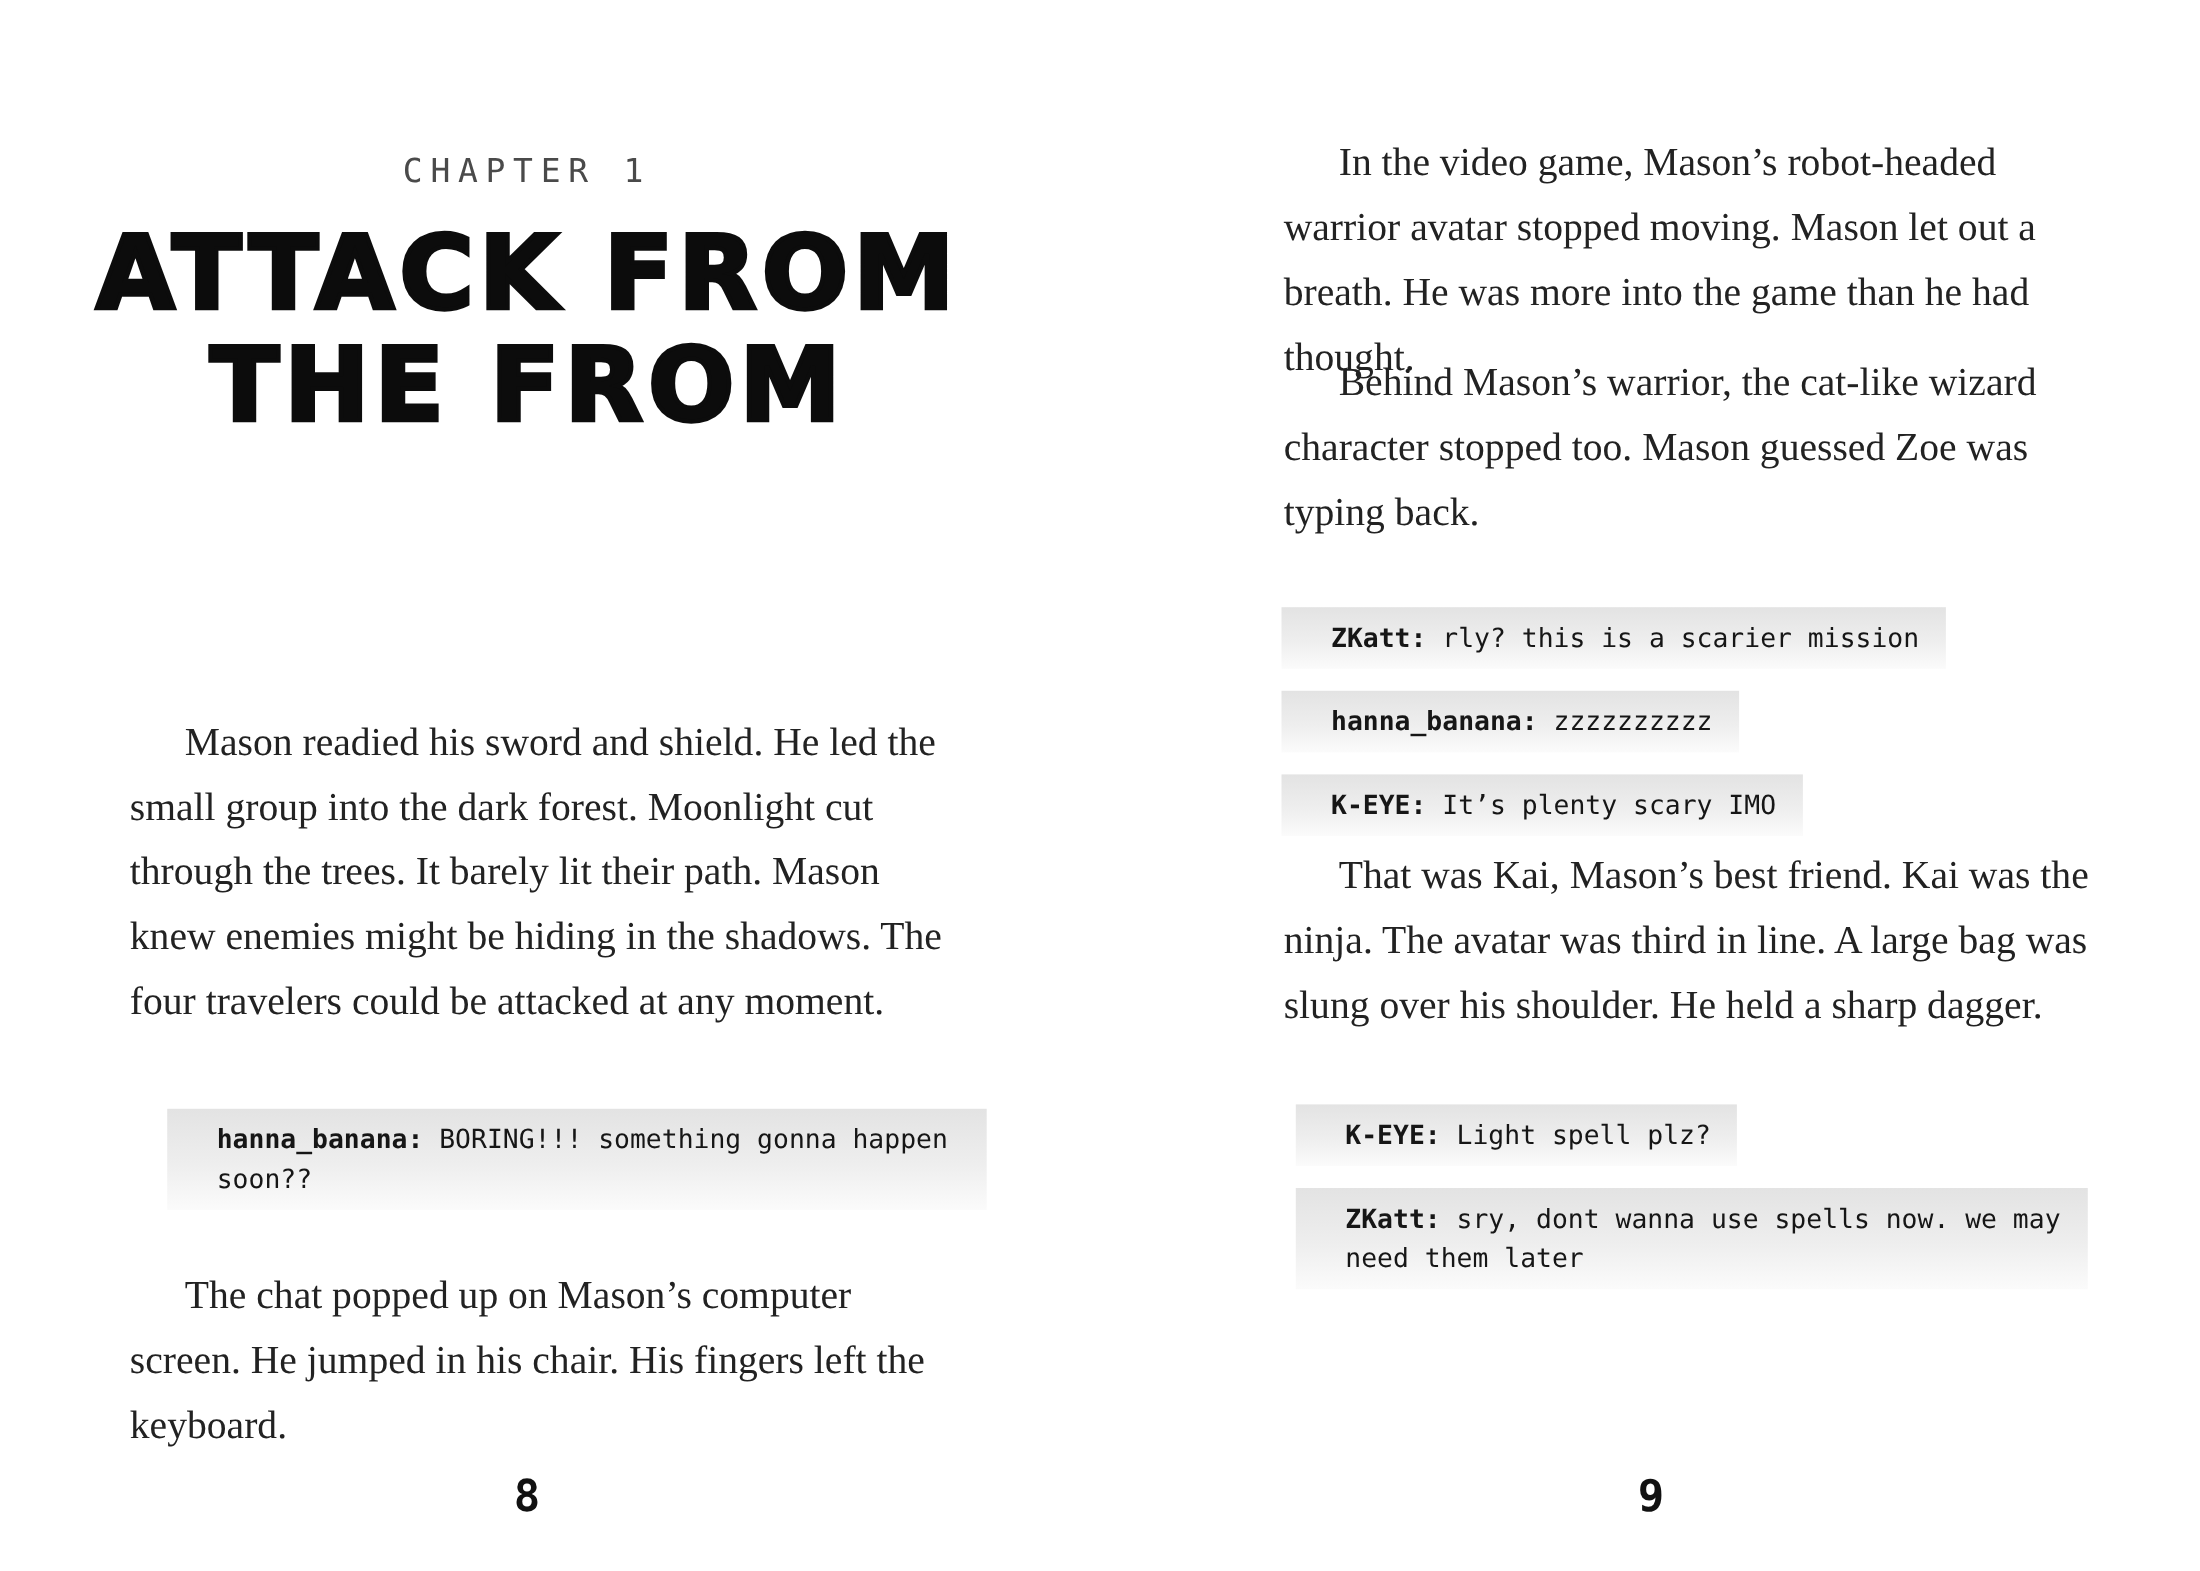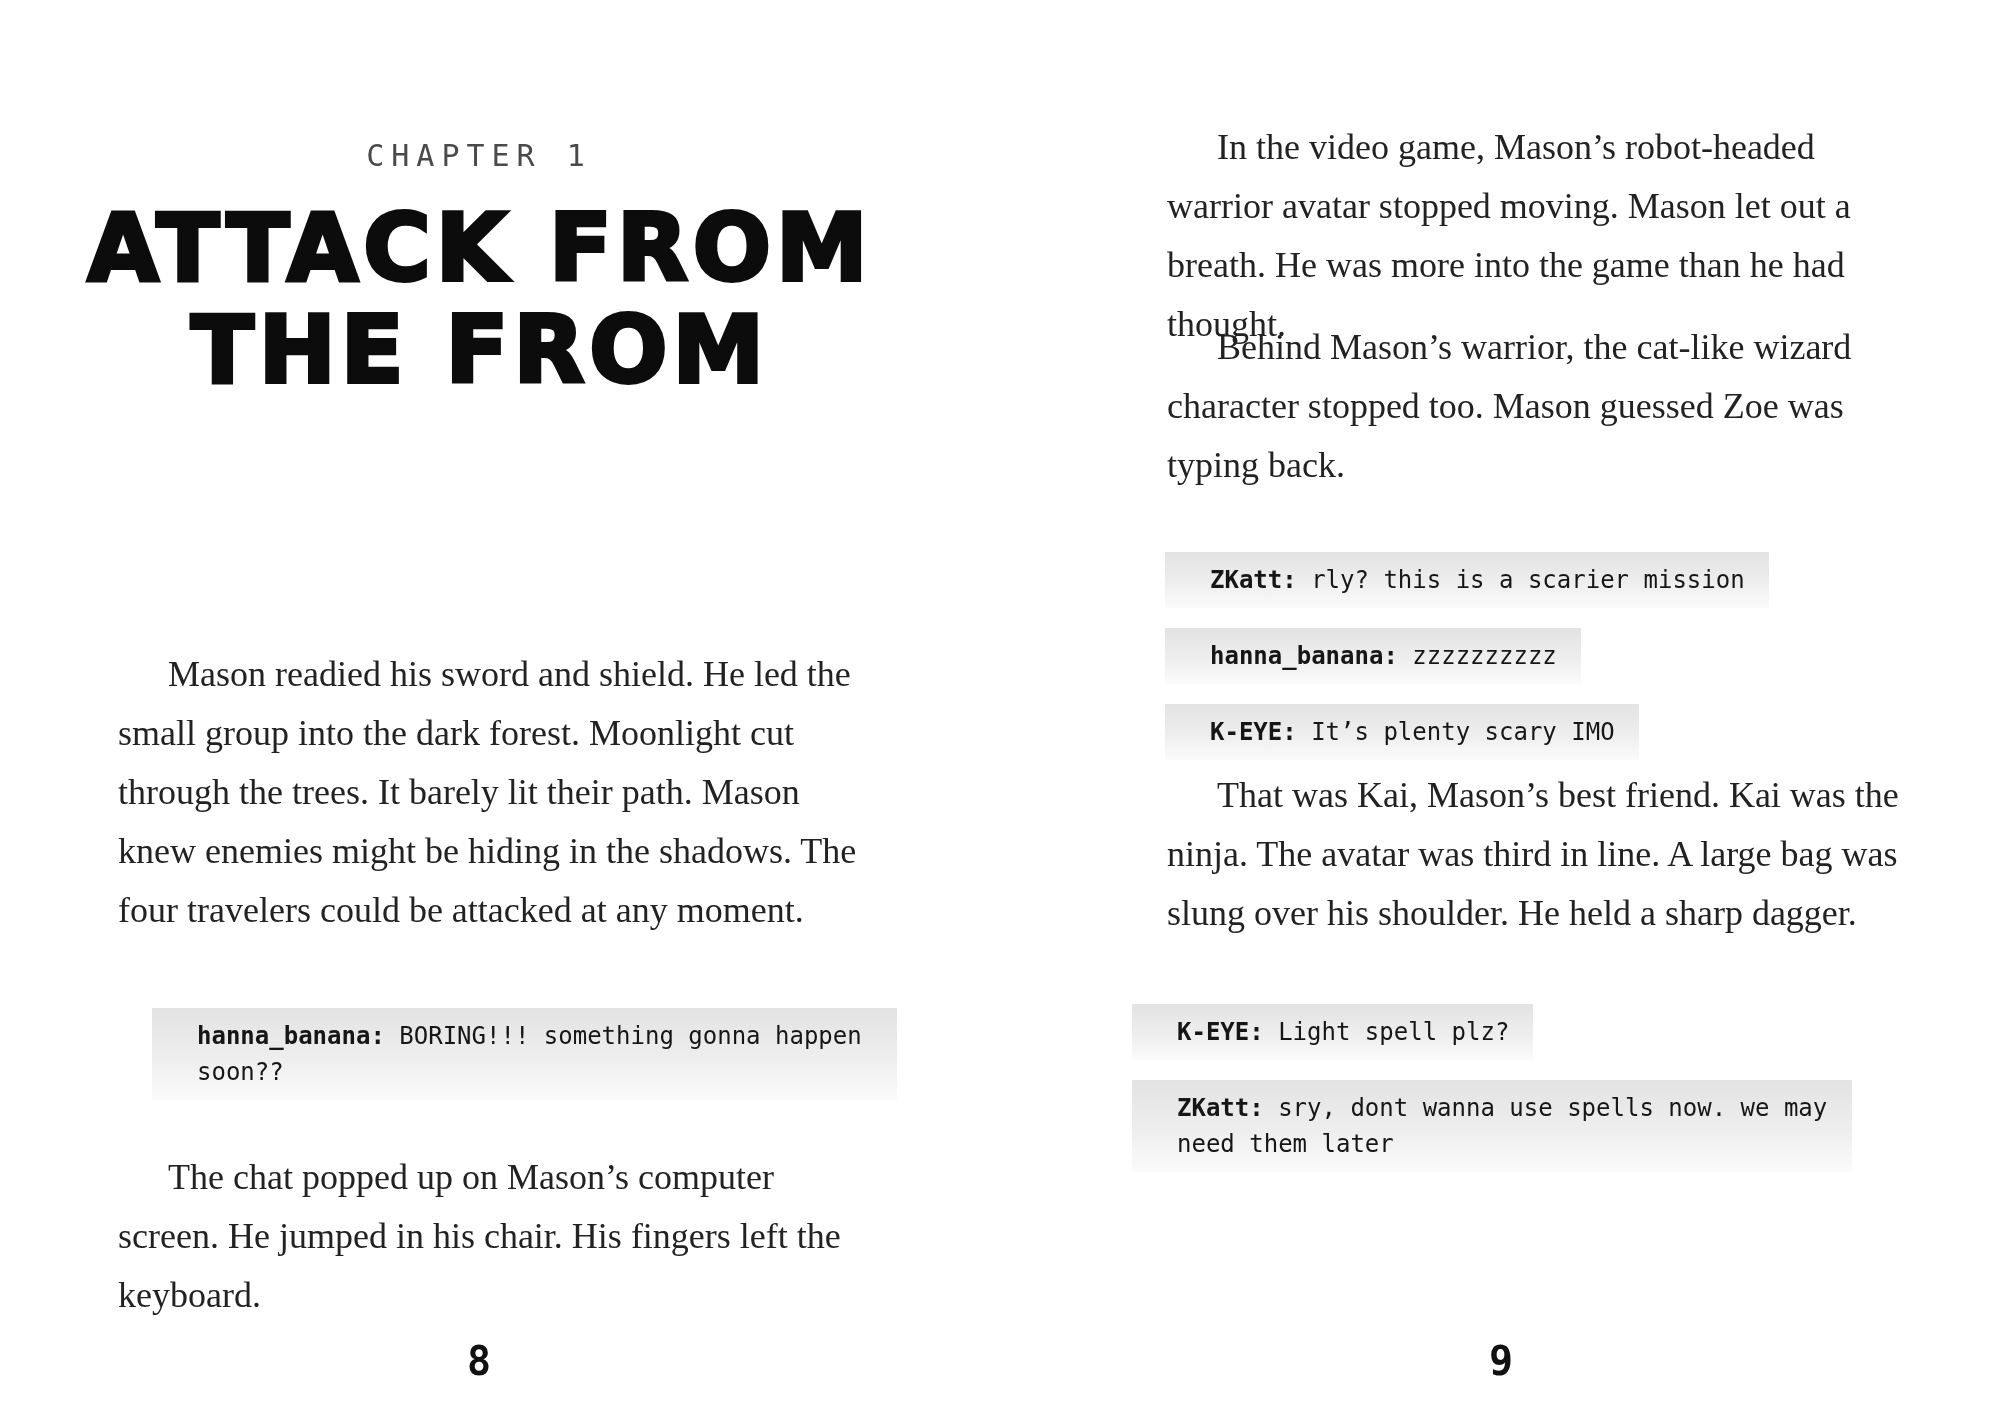--- a/index.html
+++ b/index.html
@@ -112,21 +112,21 @@
         <span class="chat-text">zzzzzzzzzz</span>
       </div>
       <div class="chat-strip">
         <span class="chat-user">K-EYE:</span>
         <span class="chat-text">It’s plenty scary IMO</span>
       </div>
     </div>
 
     <p class="abs para indent" style="left:1167px; top:766px; width:735px;">That was Kai, Mason’s best friend. Kai was the ninja. The avatar was third in line. A large bag was slung over his shoulder. He held a sharp dagger.</p>
 
-    <div class="abs chat-col" style="left:1132px; top:1004px;">
+    <div class="abs chat-col" style="left:1178px; top:1004px;">
       <div class="chat-strip">
         <span class="chat-user">K-EYE:</span>
         <span class="chat-text">Light spell plz?</span>
       </div>
       <div class="chat-strip" style="max-width:720px;">
         <span class="chat-user">ZKatt:</span>
         <span class="chat-text">sry, dont wanna use spells now. we may need them later</span>
       </div>
     </div>
 

